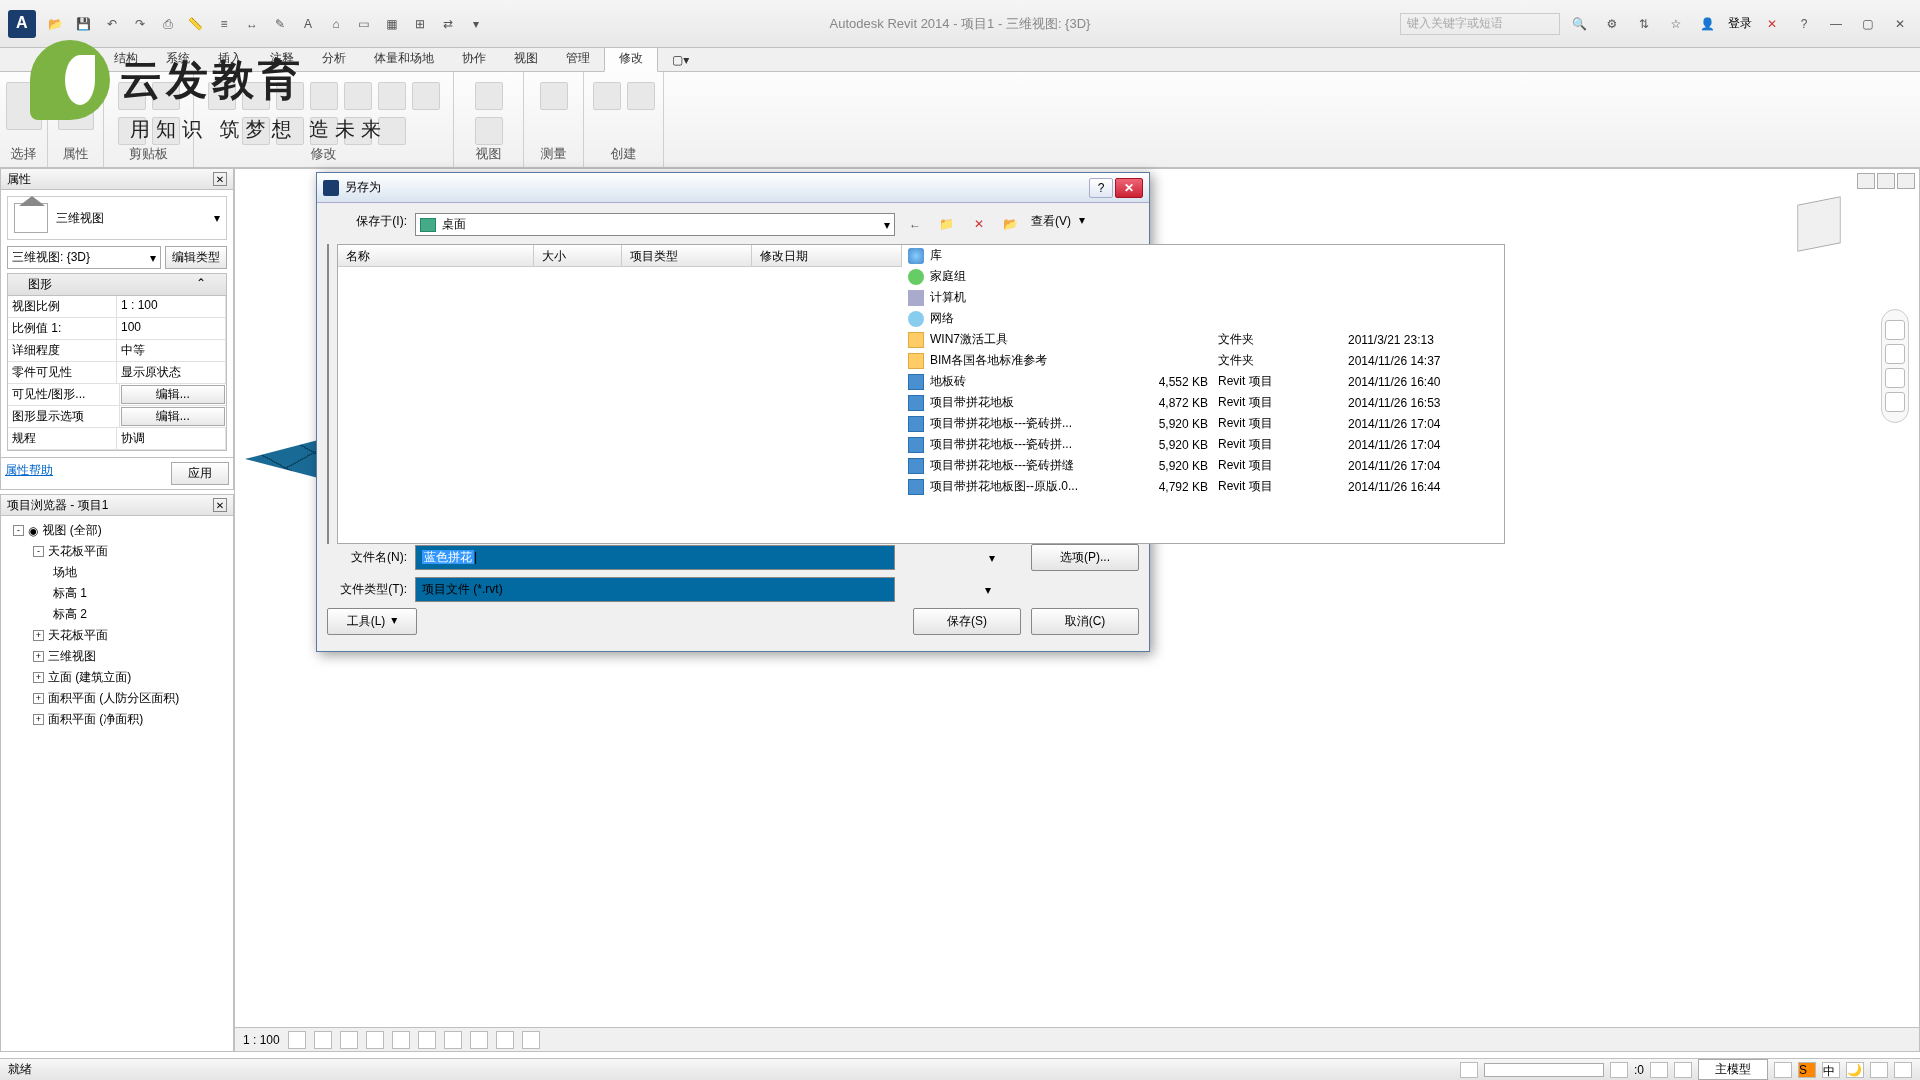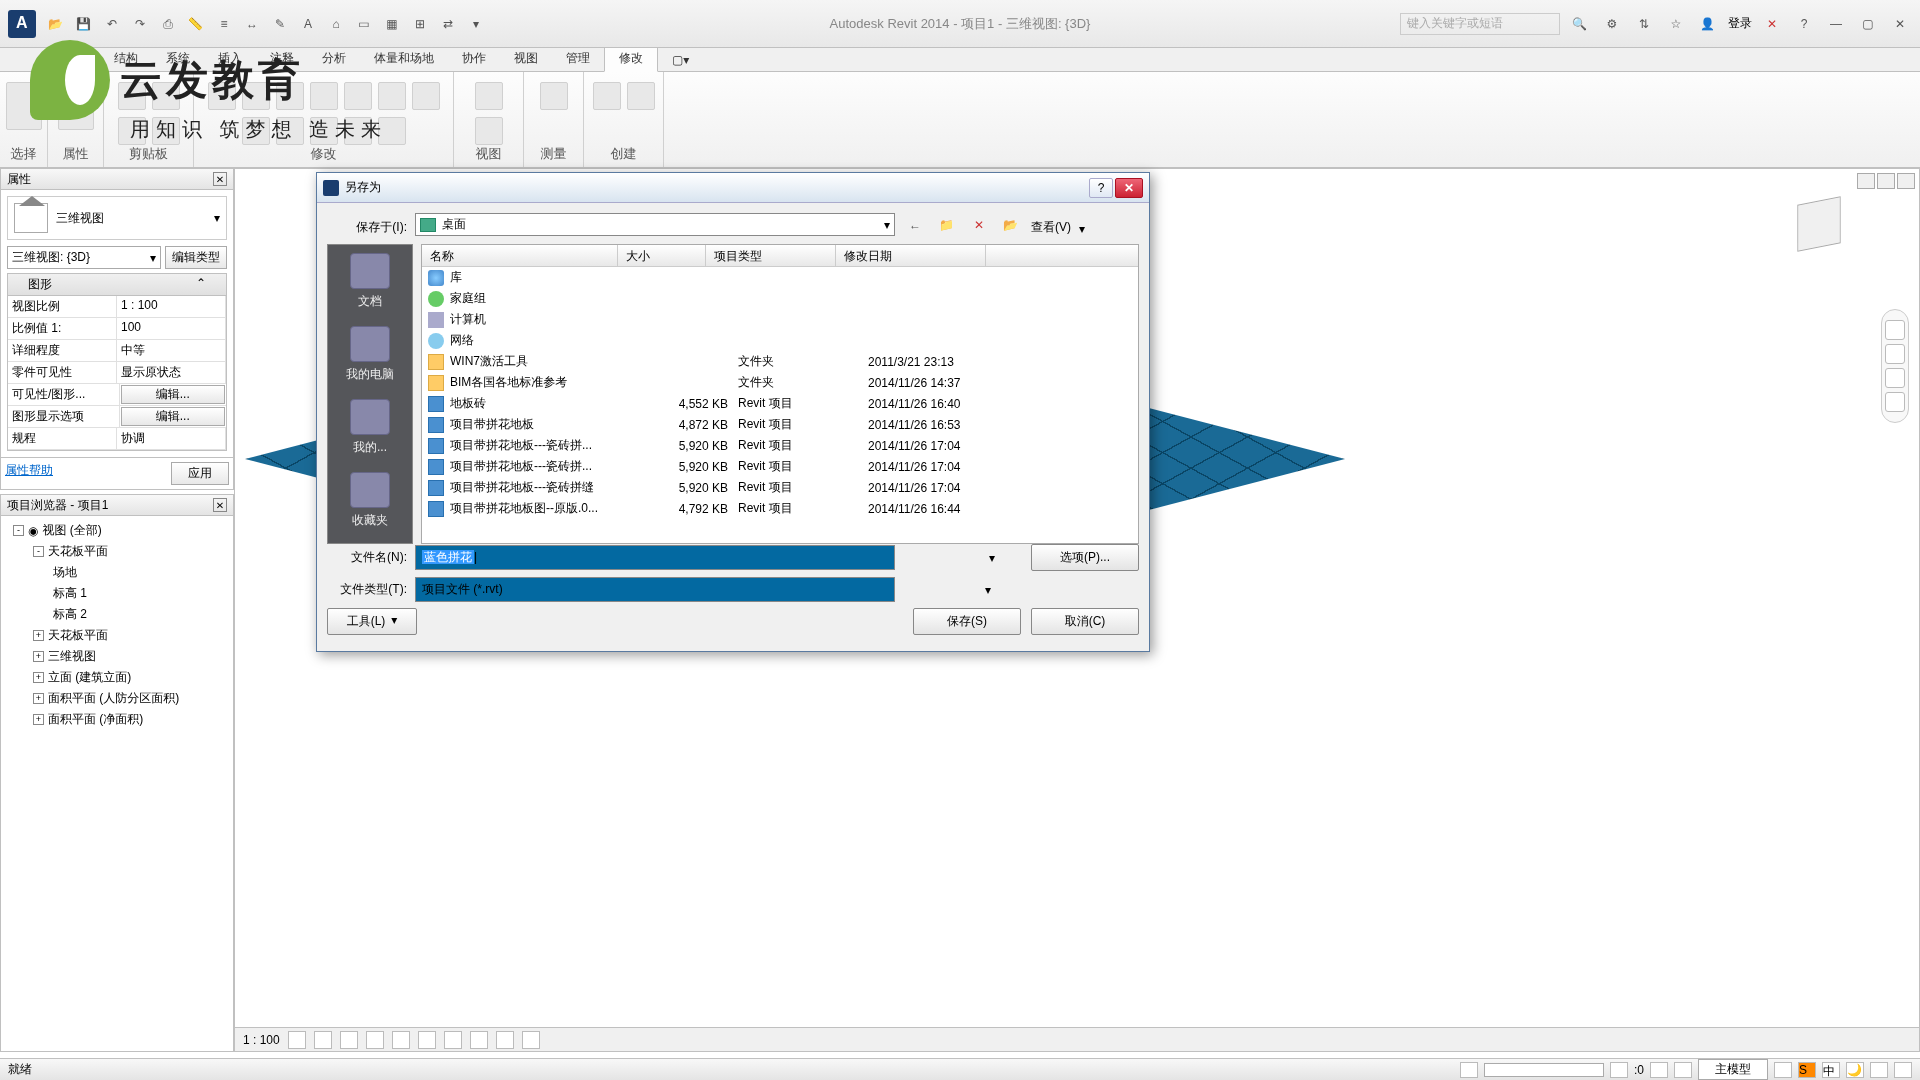--- a/index.html
+++ b/index.html
@@ -59,30 +59,30 @@
     .sb-icon{width:18px;height:16px;border:1px solid #bbb;background:#fff}
     
     .dialog{position:absolute;top:172px;left:316px;width:834px;height:480px;background:#f0f0f0;border:1px solid #5a7aa0;box-shadow:3px 3px 12px rgba(0,0,0,.4)}
     .dlg-title{height:30px;background:linear-gradient(#fff,#d8e4f0);display:flex;align-items:center;padding:0 6px;justify-content:space-between;border-bottom:1px solid #aac}
     .dlg-title-left{display:flex;align-items:center;gap:6px}
     .dlg-icon{width:16px;height:16px;background:#1a3d6e;border-radius:2px}
     .dlg-btns{display:flex;gap:2px}
     .dlg-help{width:24px;height:20px;border:1px solid #aac;background:linear-gradient(#fff,#e0e8f4);display:flex;align-items:center;justify-content:center;border-radius:2px}
     .dlg-close{width:28px;height:20px;background:linear-gradient(#e67,#c23);border:1px solid #a12;border-radius:2px;color:#fff;display:flex;align-items:center;justify-content:center;font-weight:bold}
     .dlg-body{padding:10px;display:flex;flex-direction:column;height:calc(100% - 30px)}
-    .dlg-top{display:flex;align-items:flex-end;gap:8px;margin-bottom:8px}
+    .dlg-top{display:flex;align-items:flex-start;gap:8px;margin-bottom:8px}
     .dlg-label{width:80px;text-align:right}
     .dlg-combo{flex:1;max-width:480px;border:1px solid #888;background:#fff;padding:2px 4px;display:flex;align-items:center;gap:6px}
     .drv-icon{width:16px;height:14px;background:#4a8;border:1px solid #286}
     .dlg-nav-btn{width:24px;height:22px;display:flex;align-items:center;justify-content:center;color:#555}
     .dlg-main{flex:1;display:flex;gap:8px;min-height:0}
     .places{width:86px;background:#55565a;border:1px solid #888;display:flex;flex-direction:column;overflow:auto}
     .place{padding:8px 4px;text-align:center;color:#eee;display:flex;flex-direction:column;align-items:center;gap:4px}
     .place-icon{width:40px;height:36px;background:#88a;border:1px solid #668;border-radius:4px}
-    .file-area{flex:1;display:flex;flex-direction:column;border:1px solid #aaa;background:#fff}
+    .file-area{flex:1;display:flex;border:1px solid #aaa;background:#fff}
     .file-cols{display:flex;background:linear-gradient(#fff,#e8e8e8);border-bottom:1px solid #ccc;height:22px}
     .fcol{padding:3px 8px;border-right:1px solid #ccc}
     .file-list{flex:1;overflow:auto}
     .frow{display:flex;padding:2px 6px;align-items:center}
     .ficon{width:16px;height:16px;margin-right:6px;flex-shrink:0}
     .ficon.lib{background:radial-gradient(#8cf,#48c);border-radius:3px}
     .ficon.grp{background:#6c6;border-radius:50%}
     .ficon.usr{background:#fc8}
     .ficon.comp{background:#aac}
     .ficon.net{background:#8ce;border-radius:50%}

